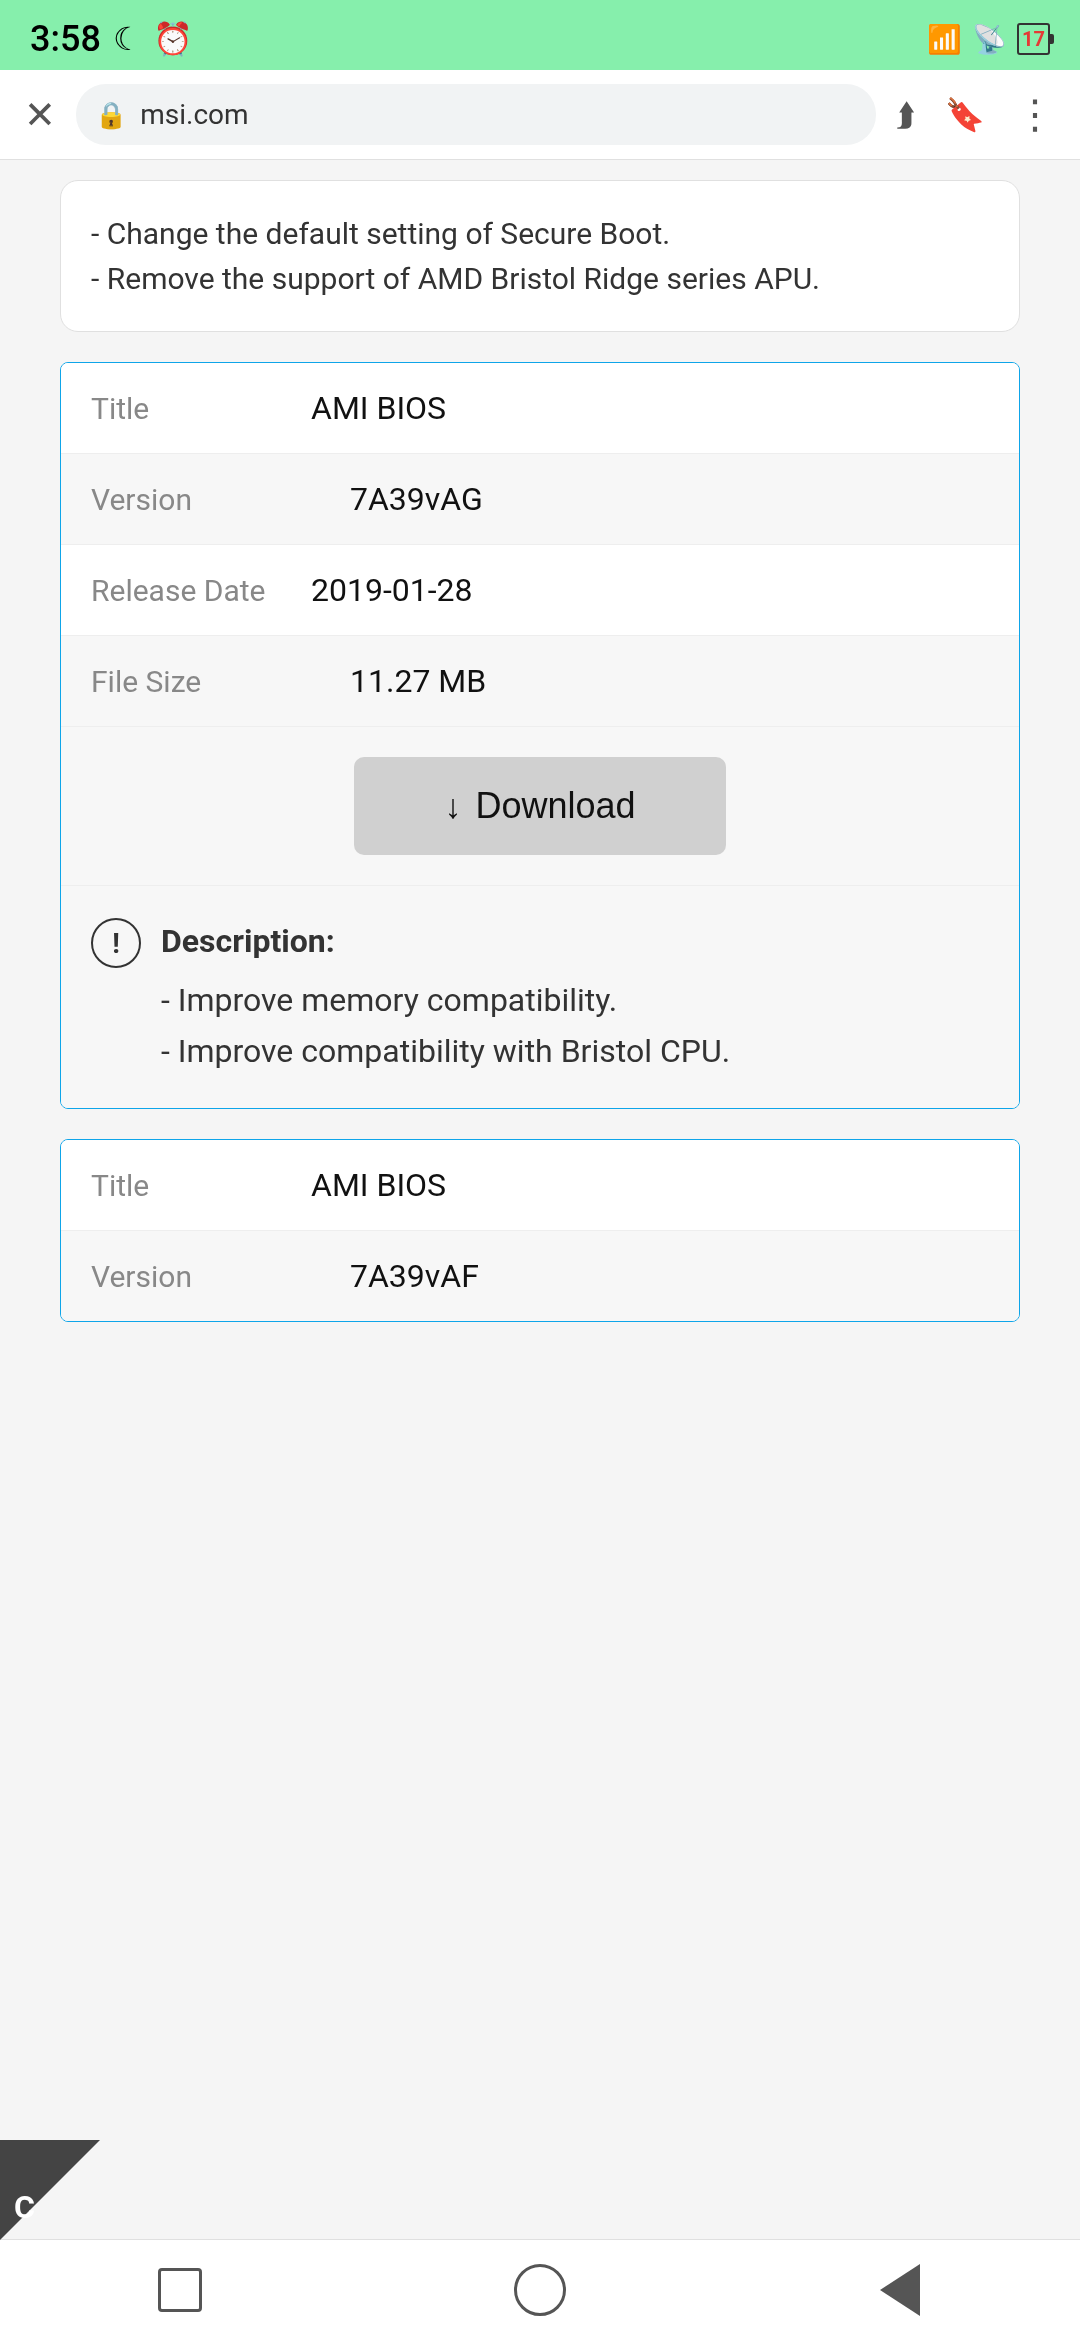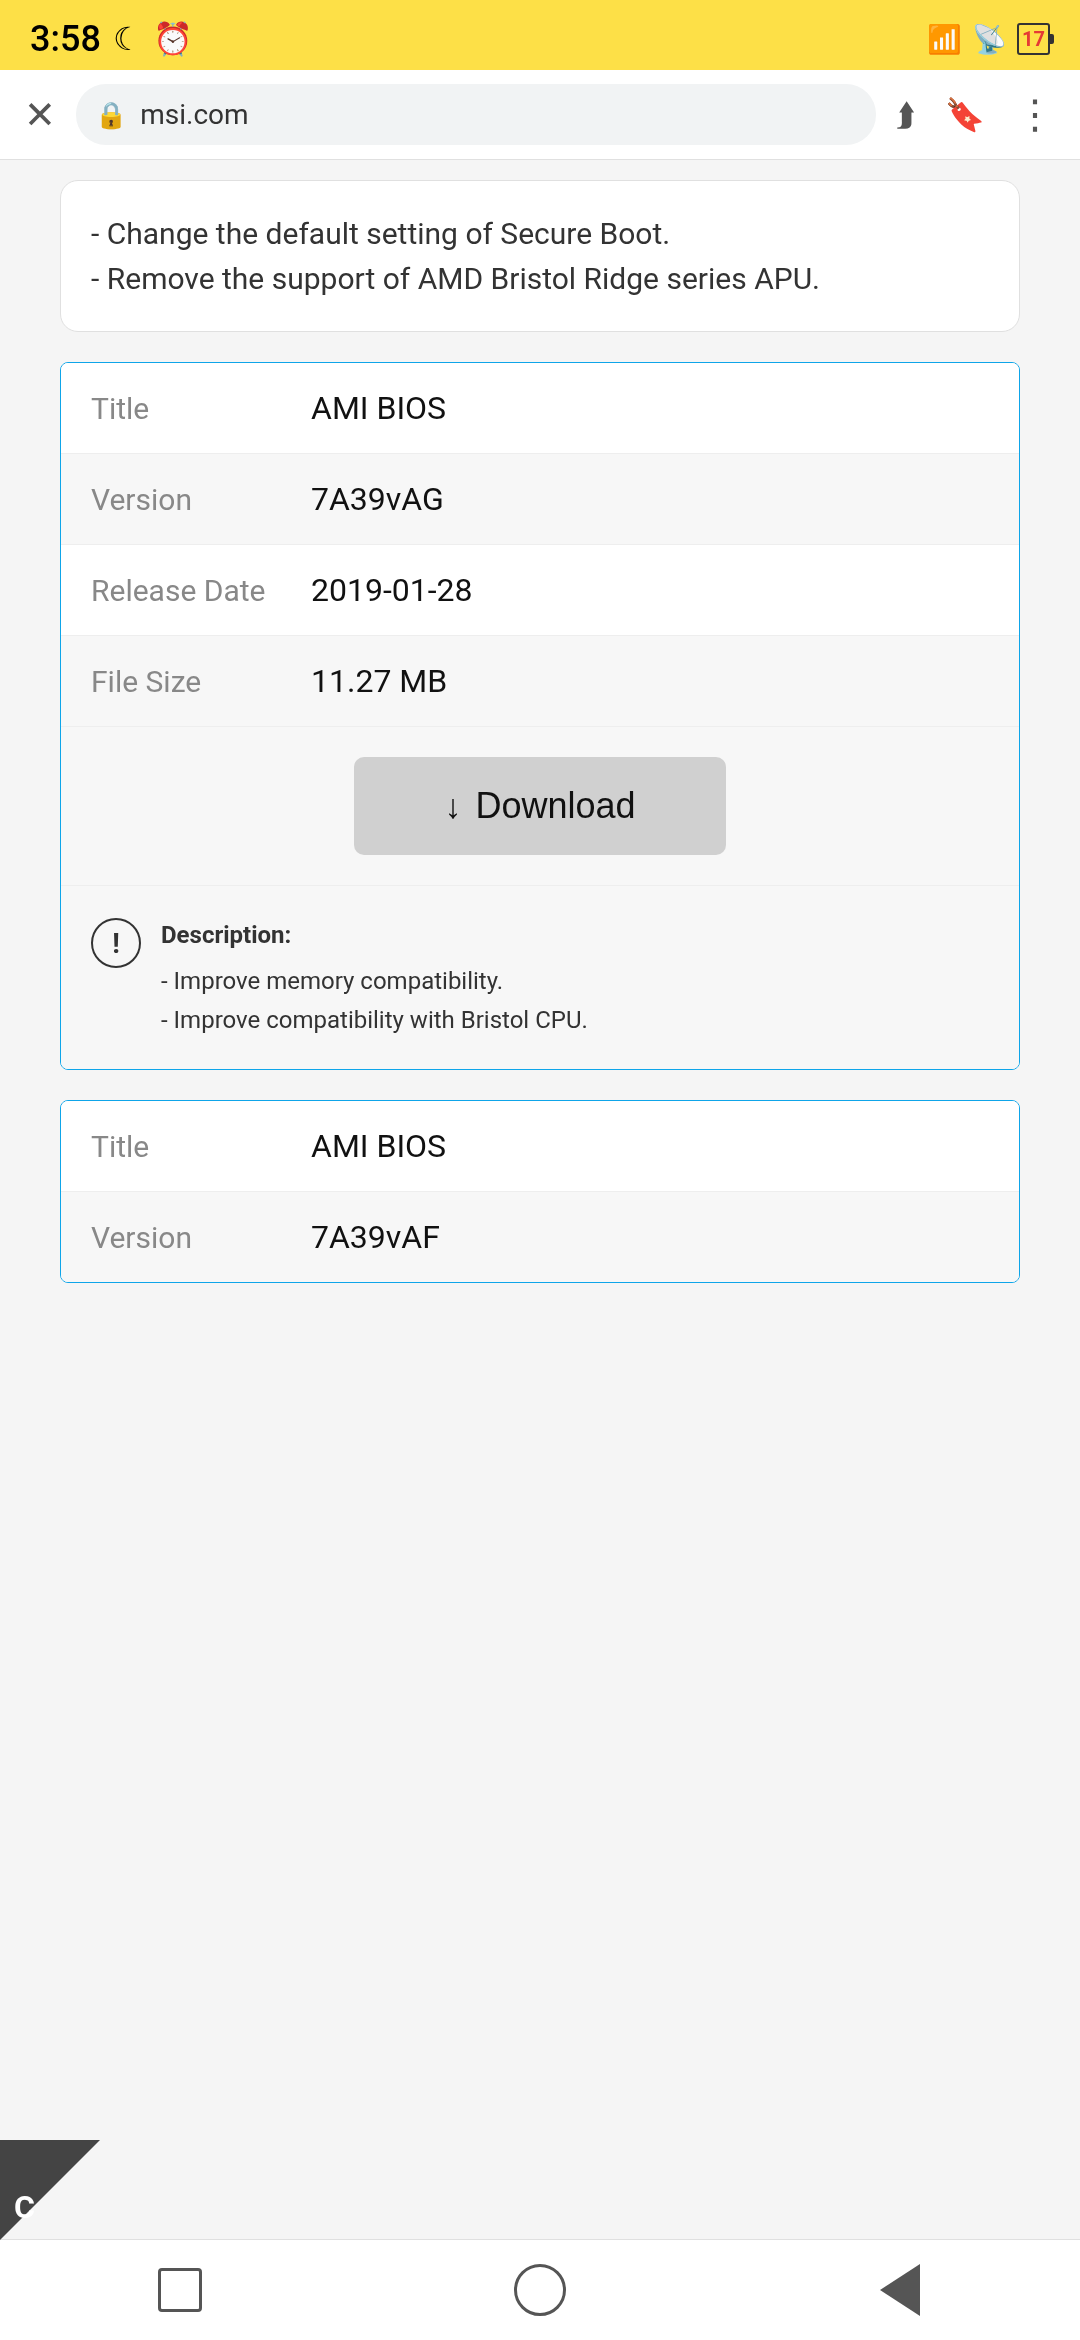--- a/index.html
+++ b/index.html
@@ -11,21 +11,21 @@
       width: 100%;
       max-width: 1080px;
       margin: 0 auto;
       min-height: 2340px;
       display: flex;
       flex-direction: column;
     }
 
     
     .status-bar {
-      background: #fde047;
+      background: #86efac;
       padding: 18px 30px 10px 30px;
       display: flex;
       justify-content: space-between;
       align-items: center;
     }
     .status-time {
       font-size: 36px;
       font-weight: 500;
       color: #000;
     }
@@ -135,20 +135,21 @@
       display: flex;
       align-items: flex-start;
       padding: 26px 30px;
       border-bottom: 1px solid #eeeeee;
     }
     .table-row:last-child {
       border-bottom: none;
     }
     .table-row.gray-bg {
       background: #f7f7f7;
+      gap: 39px;
     }
     .table-row.white-bg {
       background: #ffffff;
     }
     .row-label {
       width: 220px;
       font-size: 30px;
       color: #888;
       flex-shrink: 0;
       padding-top: 2px;
@@ -200,21 +201,21 @@
       display: flex;
       align-items: center;
       justify-content: center;
       font-size: 28px;
       font-weight: bold;
       color: #333;
       flex-shrink: 0;
       margin-top: 2px;
     }
     .desc-text {
-      font-size: 24px;
+      font-size: 32px;
       color: #333;
       line-height: 1.6;
     }
     .desc-title {
       font-weight: bold;
       margin-bottom: 8px;
     }
 
     
     .bottom-nav {

